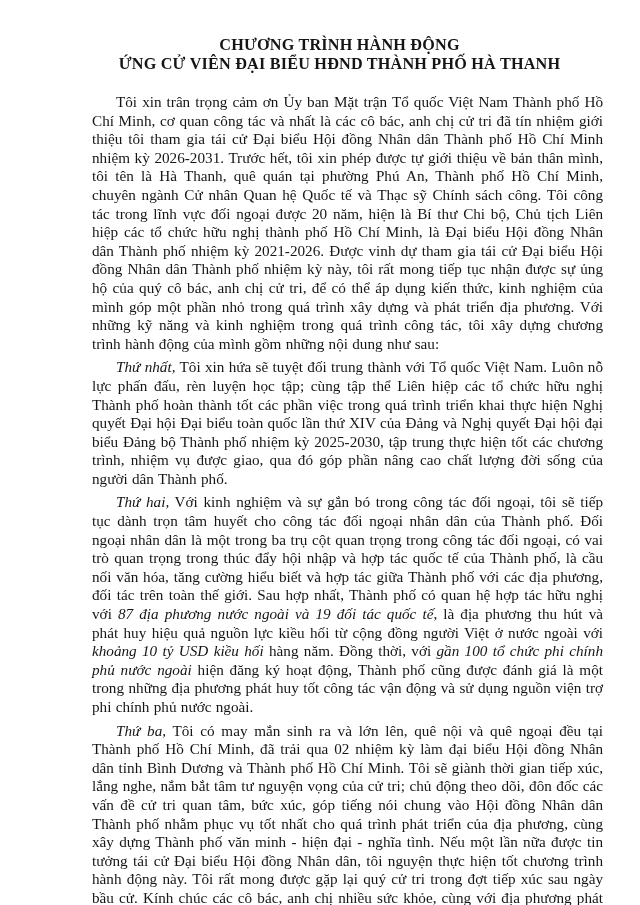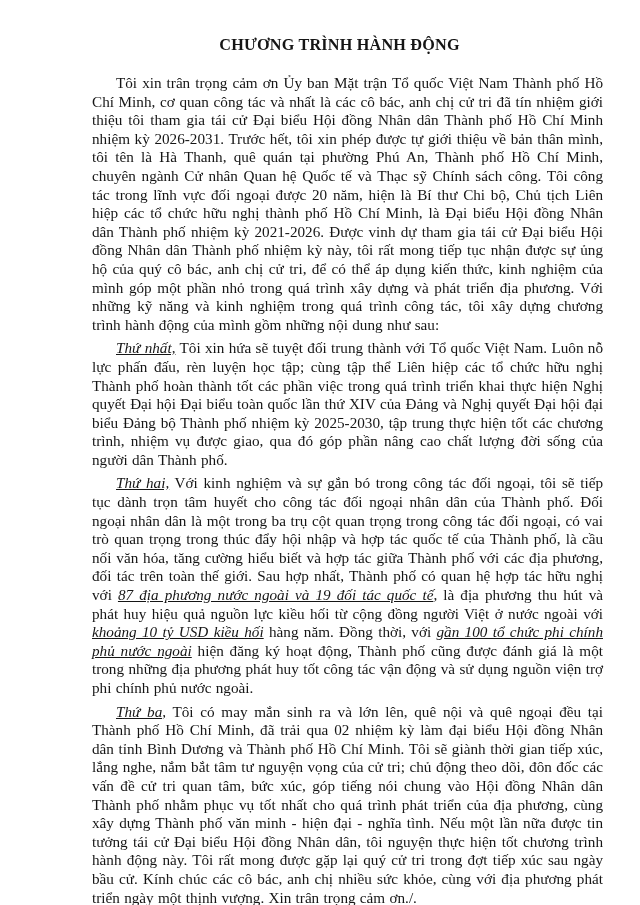--- a/index.html
+++ b/index.html
@@ -28,28 +28,29 @@
   }
   .title-line { display: block; }
   .body-text p {
     margin: 0 0 5px 16px;
     font-size: 15.2px;
     line-height: 18.6px;
     text-align: justify;
     text-indent: 24px;
     word-spacing: 0.5px;
   }
-  .it { font-style: italic; text-decoration: underline; }
+  .it { font-style: italic; }
 </style>
 </head>
 <body>
 
 <div class="page">
   <h1 class="title">
     <span class="title-line">CHƯƠNG TRÌNH HÀNH ĐỘNG</span>
+    <span class="title-line">ỨNG CỬ VIÊN ĐẠI BIỂU HĐND THÀNH PHỐ HÀ THANH</span>
   </h1>
   <div class="body-text" id="paragraphs">
       <p><span>Tôi xin trân trọng cảm ơn Ủy ban Mặt trận Tổ quốc Việt Nam Thành phố Hồ Chí Minh, cơ quan công tác và nhất là các cô bác, anh chị cử tri đã tín nhiệm giới thiệu tôi tham gia tái cử Đại biểu Hội đồng Nhân dân Thành phố Hồ Chí Minh nhiệm kỳ 2026-2031. Trước hết, tôi xin phép được tự giới thiệu về bản thân mình, tôi tên là Hà Thanh, quê quán tại phường Phú An, Thành phố Hồ Chí Minh, chuyên ngành Cử nhân Quan hệ Quốc tế và Thạc sỹ Chính sách công. Tôi công tác trong lĩnh vực đối ngoại được 20 năm, hiện là Bí thư Chi bộ, Chủ tịch Liên hiệp các tổ chức hữu nghị thành phố Hồ Chí Minh, là Đại biểu Hội đồng Nhân dân Thành phố nhiệm kỳ 2021-2026. Được vinh dự tham gia tái cử Đại biểu Hội đồng Nhân dân Thành phố nhiệm kỳ này, tôi rất mong tiếp tục nhận được sự ủng hộ của quý cô bác, anh chị cử tri, để có thể áp dụng kiến thức, kinh nghiệm của mình góp một phần nhỏ trong quá trình xây dựng và phát triển địa phương. Với những kỹ năng và kinh nghiệm trong quá trình công tác, tôi xây dựng chương trình hành động của mình gồm những nội dung như sau:</span></p>
       <p><span class="it">Thứ nhất,</span><span> Tôi xin hứa sẽ tuyệt đối trung thành với Tổ quốc Việt Nam. Luôn nỗ lực phấn đấu, rèn luyện học tập; cùng tập thể Liên hiệp các tổ chức hữu nghị Thành phố hoàn thành tốt các phần việc trong quá trình triển khai thực hiện Nghị quyết Đại hội Đại biểu toàn quốc lần thứ XIV của Đảng và Nghị quyết Đại hội đại biểu Đảng bộ Thành phố nhiệm kỳ 2025-2030, tập trung thực hiện tốt các chương trình, nhiệm vụ được giao, qua đó góp phần nâng cao chất lượng đời sống của người dân Thành phố.</span></p>
       <p><span class="it">Thứ hai,</span><span> Với kinh nghiệm và sự gắn bó trong công tác đối ngoại, tôi sẽ tiếp tục dành trọn tâm huyết cho công tác đối ngoại nhân dân của Thành phố. Đối ngoại nhân dân là một trong ba trụ cột quan trọng trong công tác đối ngoại, có vai trò quan trọng trong thúc đẩy hội nhập và hợp tác quốc tế của Thành phố, là cầu nối văn hóa, tăng cường hiểu biết và hợp tác giữa Thành phố với các địa phương, đối tác trên toàn thế giới. Sau hợp nhất, Thành phố có quan hệ hợp tác hữu nghị với </span><span class="it">87 địa phương nước ngoài và 19 đối tác quốc tế</span><span>, là địa phương thu hút và phát huy hiệu quả nguồn lực kiều hối từ cộng đồng người Việt ở nước ngoài với </span><span class="it">khoảng 10 tỷ USD kiều hối</span><span> hàng năm. Đồng thời, với </span><span class="it">gần 100 tổ chức phi chính phủ nước ngoài</span><span> hiện đăng ký hoạt động, Thành phố cũng được đánh giá là một trong những địa phương phát huy tốt công tác vận động và sử dụng nguồn viện trợ phi chính phủ nước ngoài.</span></p>
       <p><span class="it">Thứ ba,</span><span> Tôi có may mắn sinh ra và lớn lên, quê nội và quê ngoại đều tại Thành phố Hồ Chí Minh, đã trải qua 02 nhiệm kỳ làm đại biểu Hội đồng Nhân dân tỉnh Bình Dương và Thành phố Hồ Chí Minh. Tôi sẽ giành thời gian tiếp xúc, lắng nghe, nắm bắt tâm tư nguyện vọng của cử tri; chủ động theo dõi, đôn đốc các vấn đề cử tri quan tâm, bức xúc, góp tiếng nói chung vào Hội đồng Nhân dân Thành phố nhằm phục vụ tốt nhất cho quá trình phát triển của địa phương, cùng xây dựng Thành phố văn minh - hiện đại - nghĩa tình. Nếu một lần nữa được tin tưởng tái cử Đại biểu Hội đồng Nhân dân, tôi nguyện thực hiện tốt chương trình hành động này. Tôi rất mong được gặp lại quý cử tri trong đợt tiếp xúc sau ngày bầu cử. Kính chúc các cô bác, anh chị nhiều sức khỏe, cùng với địa phương phát triển ngày một thịnh vượng. Xin trân trọng cảm ơn./.</span></p>
     </div>
 </div>
 
 </body></html>

